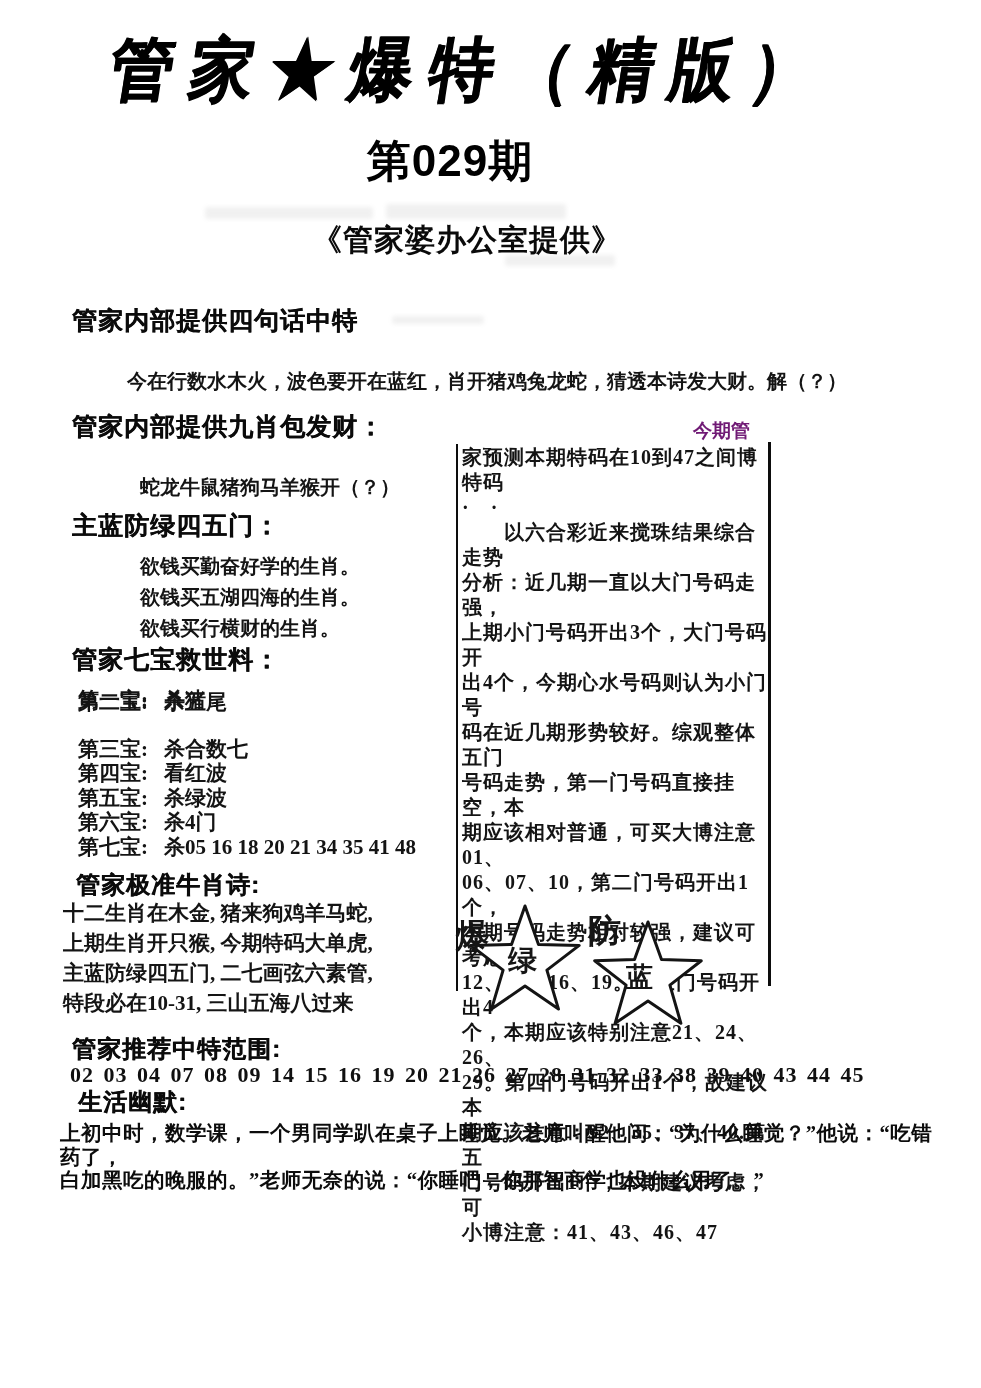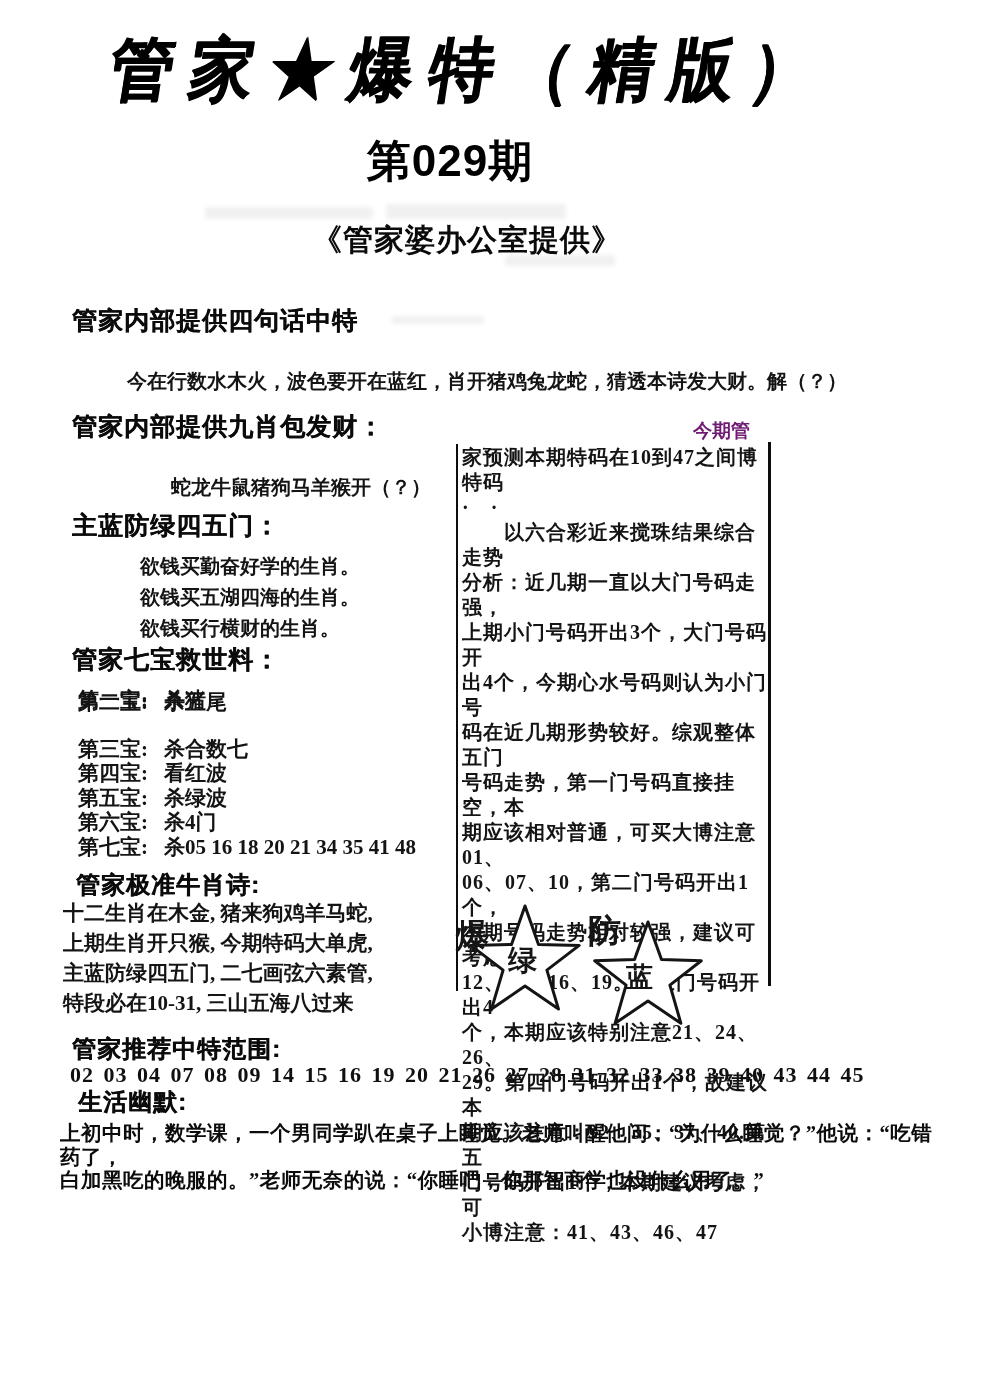--- a/index.html
+++ b/index.html
@@ -70,21 +70,21 @@
   <div class="abs smudge" style="left:386px;top:204px;width:180px;height:15px;"></div>
   <div class="abs smudge" style="left:505px;top:255px;width:110px;height:11px;"></div>
   <div class="abs smudge" style="left:392px;top:316px;width:92px;height:8px;"></div>
 
   <div class="abs subtitle">《管家婆办公室提供》</div>
 
   <div class="abs sec-h" style="left:72px;top:304px;">管家内部提供四句话中特</div>
   <div class="abs body-line" style="left:127px;top:368px;">今在行数水木火，波色要开在蓝红，肖开猪鸡兔龙蛇，猜透本诗发大财。解（？）</div>
 
   <div class="abs sec-h" style="left:72px;top:410px;">管家内部提供九肖包发财：</div>
-  <div class="abs body-line" style="left:140px;top:474px;margin-left:31px;">蛇龙牛鼠猪狗马羊猴开（？）</div>
+  <div class="abs body-line" style="left:140px;top:474px;">蛇龙牛鼠猪狗马羊猴开（？）</div>
 
   <div class="abs sec-h" style="left:72px;top:509px;">主蓝防绿四五门：</div>
   <div class="abs t3 multi" style="left:140px;top:551px;">欲钱买勤奋好学的生肖。
 欲钱买五湖四海的生肖。
 欲钱买行横财的生肖。</div>
 
   <div class="abs sec-h" style="left:72px;top:643px;">管家七宝救世料：</div>
   <div class="abs t7row" style="left:78px;top:686px;"><span class="lbl">第一宝:</span><span>杀猪</span></div>
   <div class="abs t7row" style="left:78px;top:688px;"><span class="lbl">第二宝:</span><span>杀五尾</span></div>
   <div class="abs t7row" style="left:78px;top:735px;"><span class="lbl">第三宝:</span><span>杀合数七</span></div>

